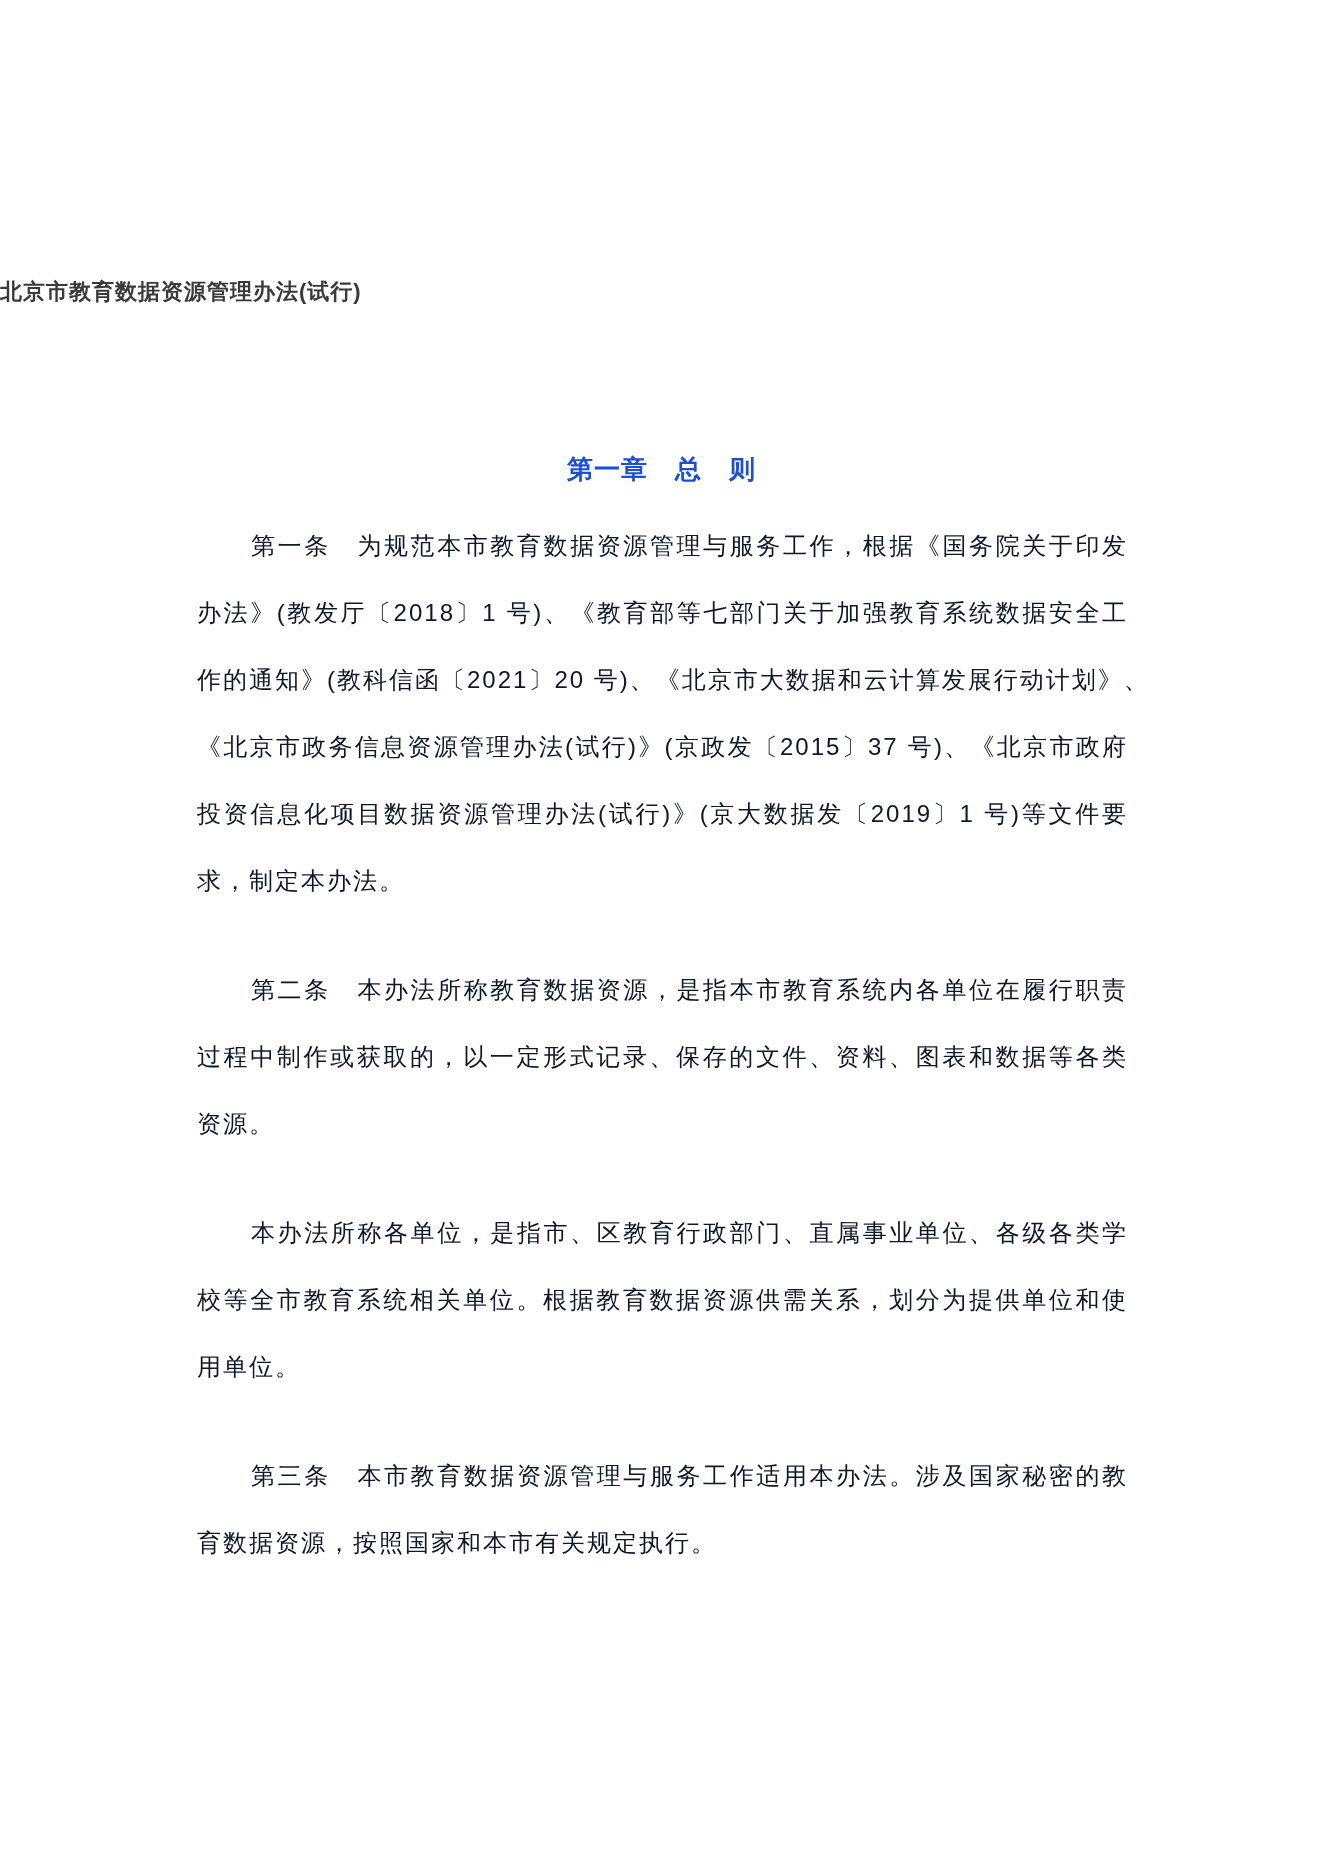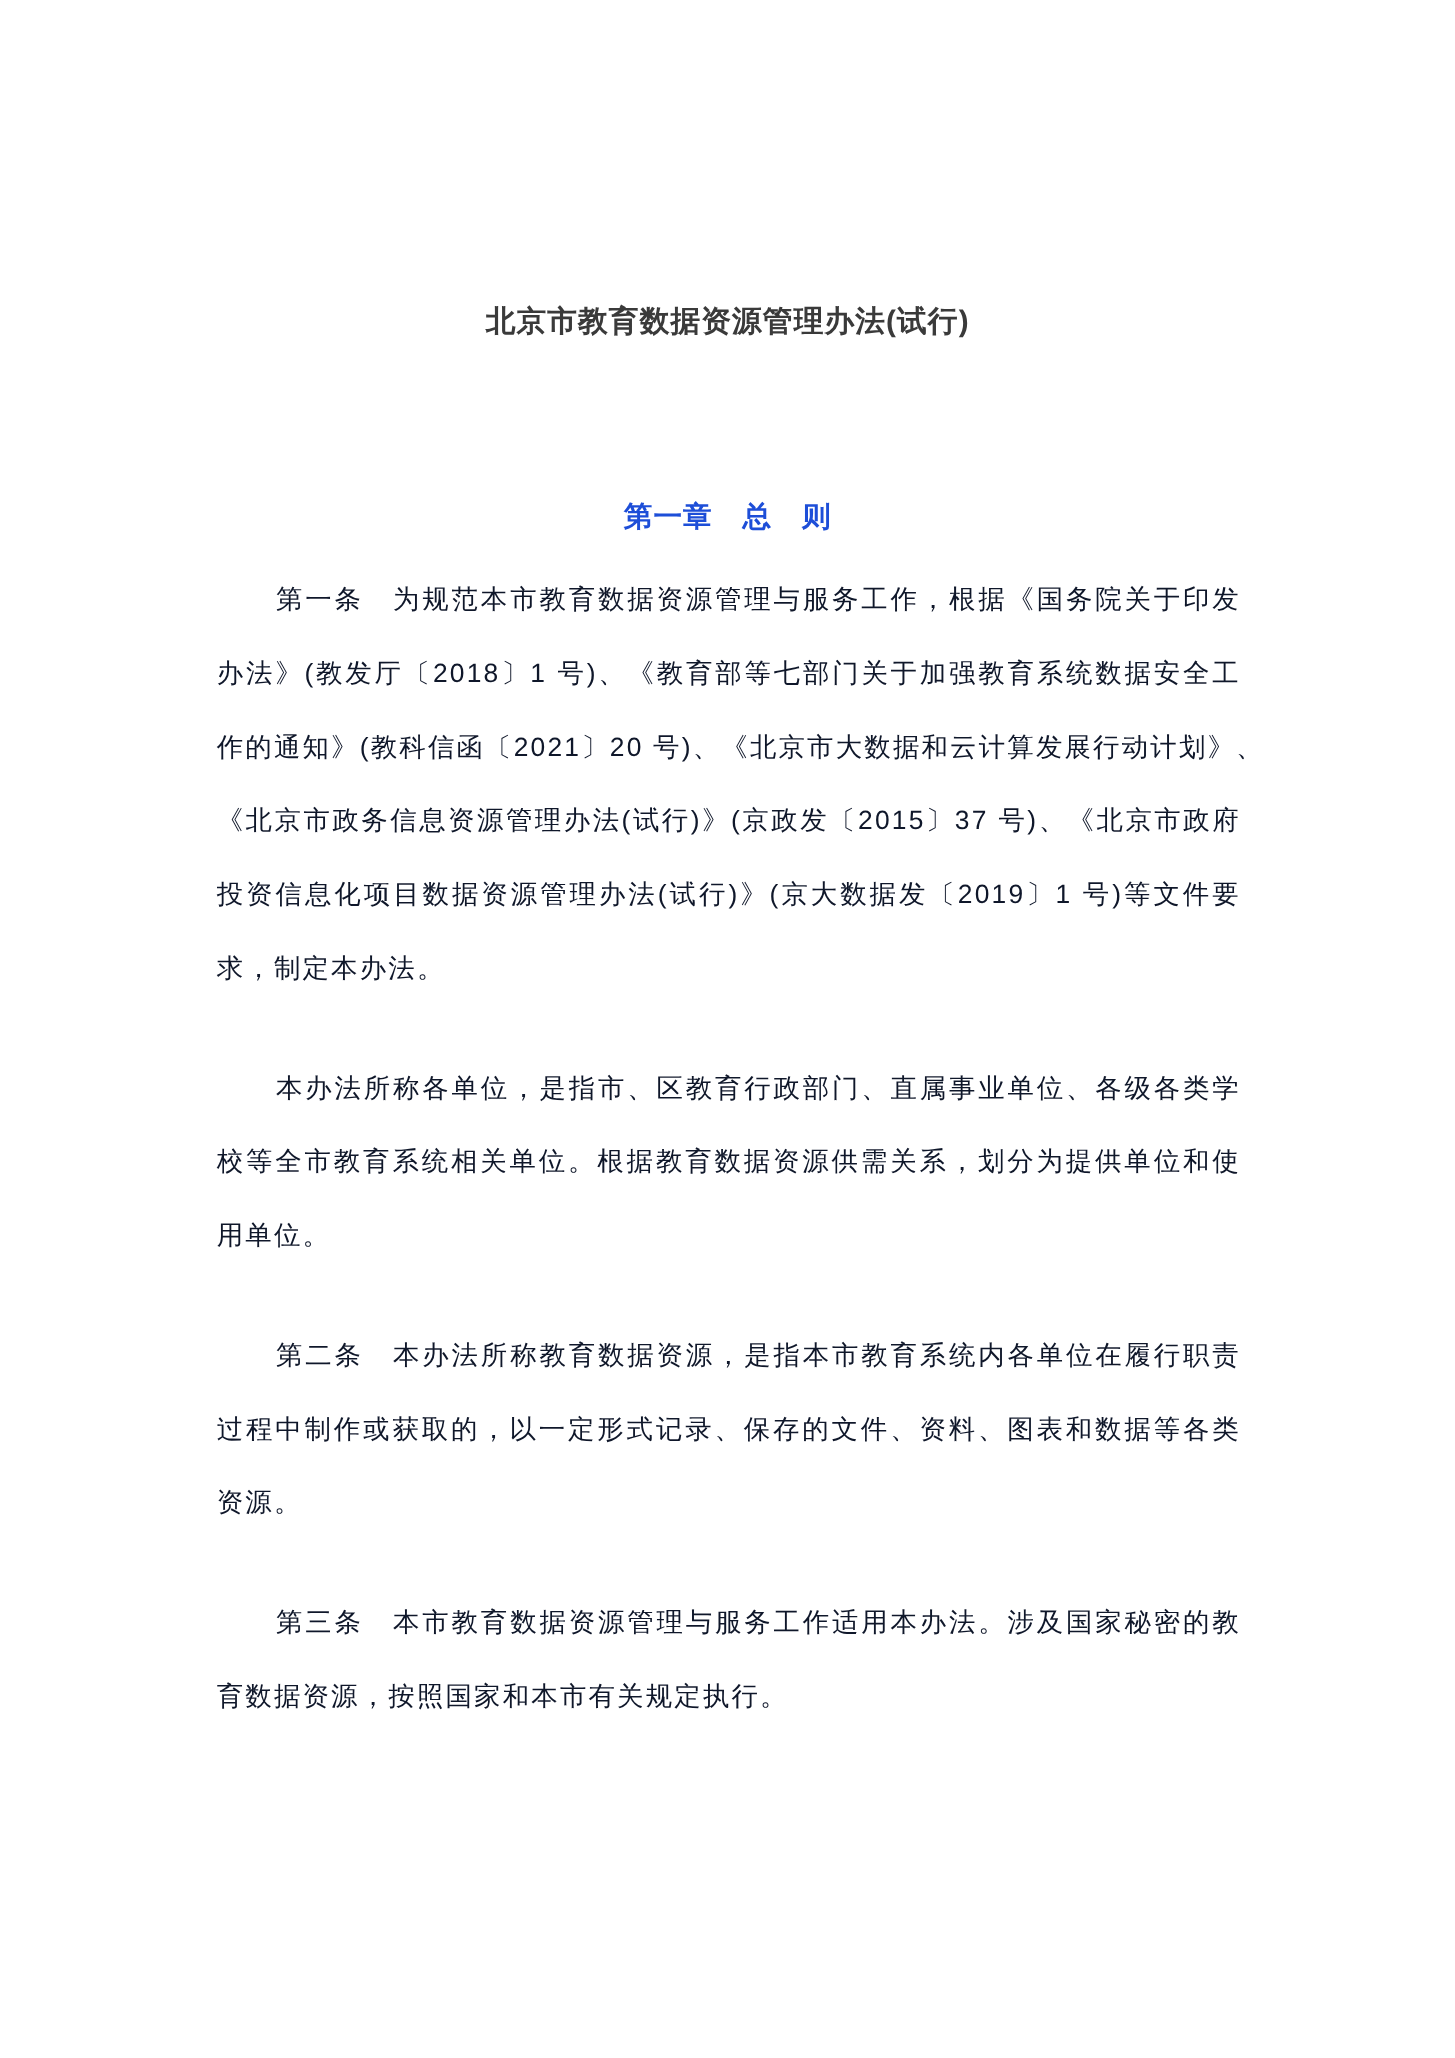--- a/index.html
+++ b/index.html
@@ -11,22 +11,21 @@
     position: relative;
     width: 1323px;
     height: 1871px;
     background: #ffffff;
     font-family: "Liberation Sans", sans-serif;
     color: #3d3d3d;
     overflow: hidden;
   }
   .doc-title {
     padding-top: 272px;
-    text-align: center;
-    font-size: 27px;
+    font-size: 22px;
     font-weight: bold;
     line-height: 40px;
     color: #3a3a3a;
     letter-spacing: 1px;
   }
   .chapter-heading {
     margin-top: 137px;
     text-align: center;
     font-size: 26px;
     font-weight: bold;
@@ -73,29 +72,29 @@
     <div class="paragraph">
       <div class="ln first">第一条　为规范本市教育数据资源管理与服务工作，根据《国务院关于印发</div>
       <div class="ln">办法》(教发厅〔2018〕1 号)、《教育部等七部门关于加强教育系统数据安全工</div>
       <div class="ln">作的通知》(教科信函〔2021〕20 号)、《北京市大数据和云计算发展行动计划》、</div>
       <div class="ln">《北京市政务信息资源管理办法(试行)》(京政发〔2015〕37 号)、《北京市政府</div>
       <div class="ln">投资信息化项目数据资源管理办法(试行)》(京大数据发〔2019〕1 号)等文件要</div>
       <div class="ln last">求，制定本办法。</div>
     </div>
 
     <div class="paragraph">
+      <div class="ln first">第二条　本办法所称教育数据资源，是指本市教育系统内各单位在履行职责</div>
+      <div class="ln">过程中制作或获取的，以一定形式记录、保存的文件、资料、图表和数据等各类</div>
+      <div class="ln last">资源。</div>
+    </div>
+
+    <div class="paragraph">
       <div class="ln first">本办法所称各单位，是指市、区教育行政部门、直属事业单位、各级各类学</div>
       <div class="ln">校等全市教育系统相关单位。根据教育数据资源供需关系，划分为提供单位和使</div>
       <div class="ln last">用单位。</div>
-    </div>
-
-    <div class="paragraph">
-      <div class="ln first">第二条　本办法所称教育数据资源，是指本市教育系统内各单位在履行职责</div>
-      <div class="ln">过程中制作或获取的，以一定形式记录、保存的文件、资料、图表和数据等各类</div>
-      <div class="ln last">资源。</div>
     </div>
 
     <div class="paragraph">
       <div class="ln first">第三条　本市教育数据资源管理与服务工作适用本办法。涉及国家秘密的教</div>
       <div class="ln last">育数据资源，按照国家和本市有关规定执行。</div>
     </div>
 
   </div>
 </div>
 

